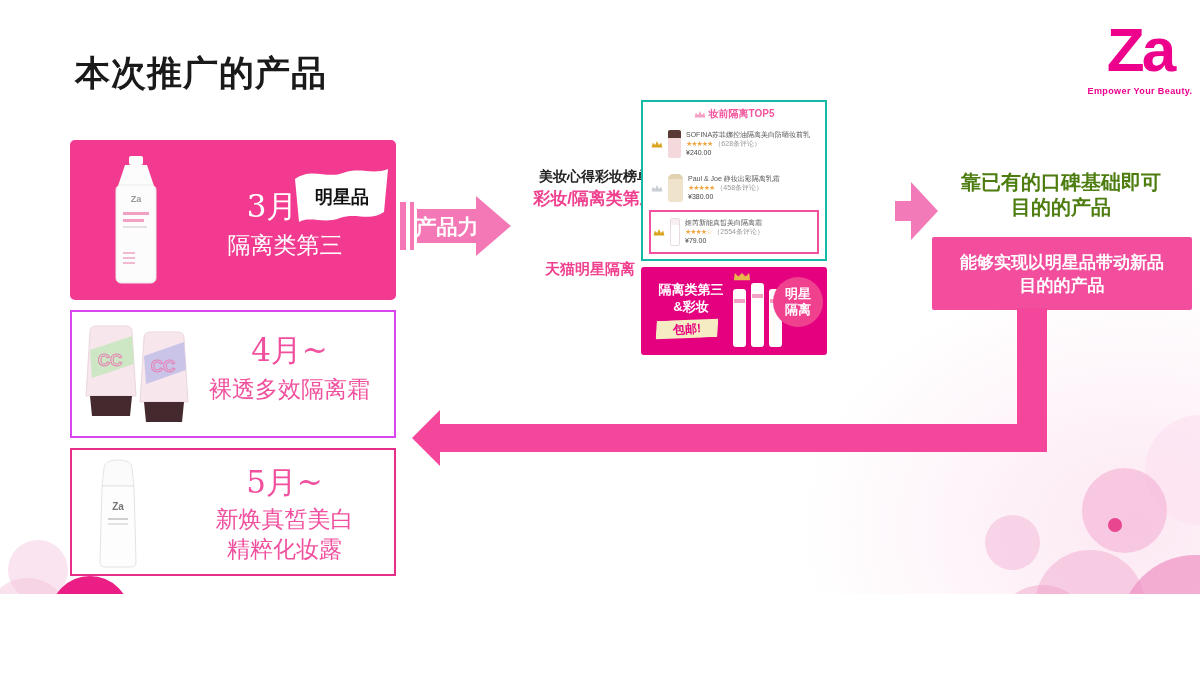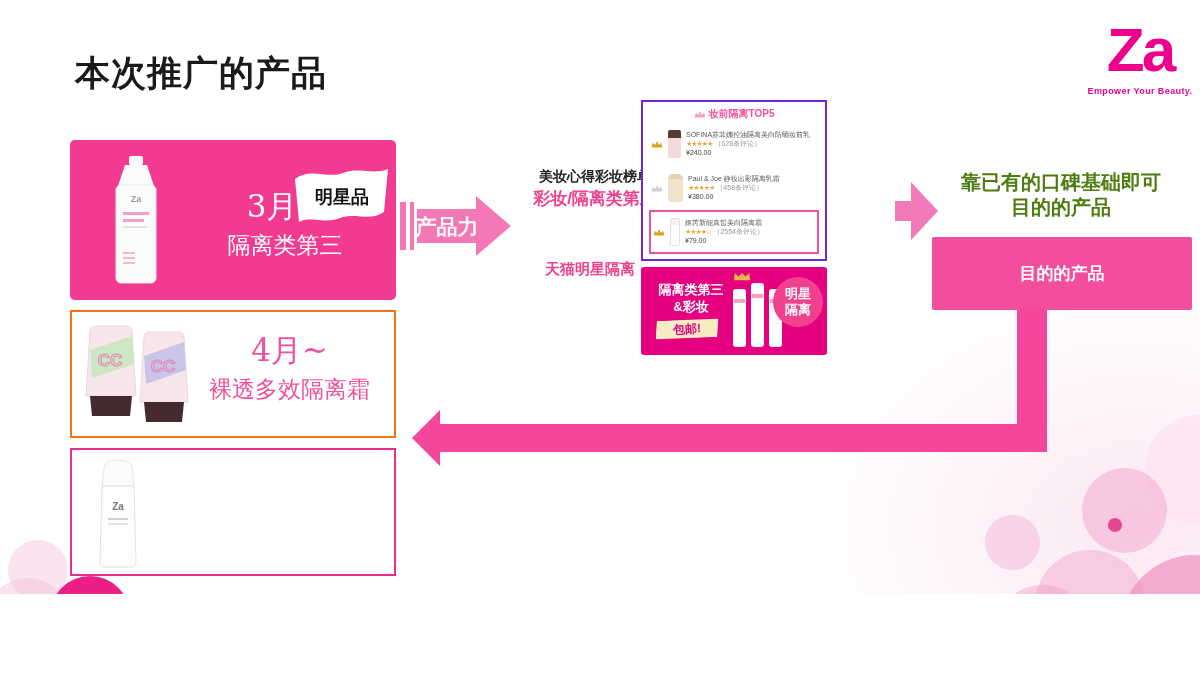--- a/index.html
+++ b/index.html
@@ -12,41 +12,41 @@
           background:radial-gradient(ellipse at 85% 80%, rgba(249,205,228,.45), rgba(255,255,255,0) 65%); }
 
   .page-title { position:absolute; left:75px; top:50px; font-size:35px; font-weight:bold; color:#1a1a1a; letter-spacing:1px; }
 
   .za-brand { position:absolute; left:1082px; top:16px; width:116px; text-align:center; color:#EC008C; }
   .za-brand .za-big { font-size:62px; font-weight:bold; line-height:68px; letter-spacing:-3px; }
   .za-brand .za-tag { font-size:9px; font-weight:bold; letter-spacing:.4px; margin-top:2px; }
 
   .pbox { position:absolute; left:70px; width:326px; }
   .box1 { top:140px; height:160px; background:#F23A90; border-radius:5px; }
-  .box2 { top:310px; height:128px; background:#fff; border:2px solid #f97316; }
+  .box2 { top:310px; height:128px; background:#fff; border:2px solid #d946ef; }
   .box3 { top:448px; height:128px; background:#fff; border:2px solid #E82D8B; }
   .ptxt { position:absolute; text-align:center; font-family:"DejaVu Serif","Liberation Serif",serif; }
   .month { font-size:31px; line-height:36px; }
   .pname { font-size:23px; line-height:30px; margin-top:6px; }
   .box1 .ptxt { left:110px; top:48px; width:210px; color:#fff; }
   .box2 .ptxt { left:120px; top:20px; width:195px; color:#F0509E; }
   .box3 .ptxt { left:110px; top:14px; width:205px; color:#F0509E; }
   .box3 .pname { margin-top:4px; }
 
   .flag { position:absolute; left:222px; top:22px; width:100px; height:72px; }
 
   .prodarrow { position:absolute; left:400px; top:196px; width:112px; height:60px; }
   .prodarrow text { font-size:21px; font-weight:bold; fill:#fff; font-family:"Liberation Sans","DejaVu Sans",sans-serif; }
 
   .ev1 { position:absolute; left:500px; top:168px; width:190px; text-align:center; font-size:14px; font-weight:bold; color:#222; }
   .ev2 { position:absolute; left:496px; top:187px; width:198px; text-align:center; font-size:17px; font-weight:bold; color:#F0418F; }
   .ev3 { position:absolute; left:500px; top:260px; width:180px; text-align:center; font-size:15px; font-weight:bold; color:#F0418F; }
 
   .rank-card { position:absolute; left:641px; top:100px; width:186px; height:161px; background:#fff;
-               border:2px solid #6d28d9; padding:4px 6px 2px 6px; }
+               border:2px solid #14b8a6; padding:4px 6px 2px 6px; }
   .rank-header { display:flex; justify-content:center; align-items:center; gap:3px; height:16px;
                  color:#F2549C; font-size:10px; font-weight:bold; }
   .rank-row { display:flex; align-items:center; gap:5px; height:44px; padding:2px 2px; }
   .rank-row.hl { border:2px solid #F0509E; }
   .thumb { flex:0 0 auto; }
   .t1 { width:13px; height:28px; background:linear-gradient(#5A3A35 0 8px, #F3D9DC 8px); border-radius:2px; }
   .t2 { width:15px; height:28px; background:#EFE3CC; border-radius:5px 5px 3px 3px; border-top:5px solid #E3D2B2; }
   .t3 { width:10px; height:28px; background:#fff; border:1px solid #E8DCE2; border-radius:2px;
         box-shadow:inset 0 6px 0 #F8Eff3; }
   .rank-info { flex:1; overflow:hidden; }
@@ -153,20 +153,25 @@
   </div>
 
   <div class="pbox box3">
     <svg style="position:absolute;left:16px;top:8px;" width="60" height="112" viewBox="0 0 60 112">
       <path d="M16,10 Q16,2 30,2 Q44,2 44,10 L46,28 L14,28 Z" fill="#FBFBFB" stroke="#E6E6E6"></path>
       <path d="M14,28 L46,28 L48,104 Q48,109 43,109 L17,109 Q12,109 12,104 Z" fill="#FDFDFD" stroke="#E2E2E2"></path>
       <text x="30" y="52" font-size="10" fill="#777" text-anchor="middle" font-weight="bold">Za</text>
       <rect x="20" y="60" width="20" height="2" fill="#CFCFCF"></rect>
       <rect x="20" y="65" width="20" height="2" fill="#E3E3E3"></rect>
     </svg>
+    <div class="ptxt">
+      <div class="month">5月~</div>
+      <div class="pname">新焕真皙美白</div>
+      <div class="pname" style="margin-top:0;">精粹化妆露</div>
+    </div>
   </div>
 
   <svg class="prodarrow" viewBox="0 0 112 60">
     <rect x="0" y="6" width="6" height="48" fill="#F478B6"></rect>
     <rect x="10" y="6" width="4" height="48" fill="#F478B6"></rect>
     <rect x="17" y="13" width="61" height="34" fill="#F478B6"></rect>
     <polygon points="76,0 111,30 76,60" fill="#F478B6"></polygon>
     <text x="47" y="38" text-anchor="middle">产品力</text>
   </svg>
 
@@ -240,20 +245,21 @@
   <svg class="smallarrow" viewBox="0 0 44 62">
     <rect x="0" y="21" width="16" height="20" fill="#F27AB8"></rect>
     <polygon points="16,2 43,31 16,60" fill="#F27AB8"></polygon>
   </svg>
 
   <div class="headline">
     <div>靠已有的口碑基础即可</div>
     <div>目的的产品</div>
   </div>
   <div class="concl-box">
+    <div>能够实现以明星品带动新品</div>
     <div>目的的产品</div>
   </div>
 
   <svg class="bigarrow" viewBox="0 0 642 170">
     <rect x="609" y="6" width="30" height="144" fill="#F4479B"></rect>
     <rect x="30" y="122" width="609" height="28" fill="#F4479B"></rect>
     <polygon points="4,136 32,108 32,164" fill="#F4479B"></polygon>
   </svg>
 
   <div class="zalab">

